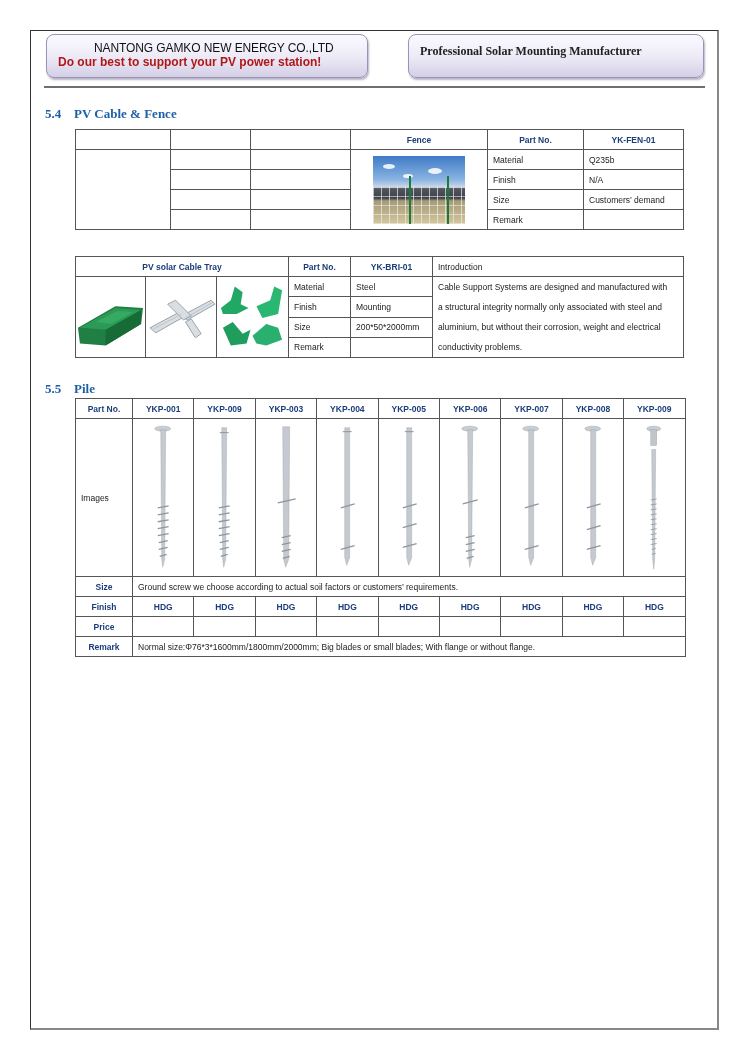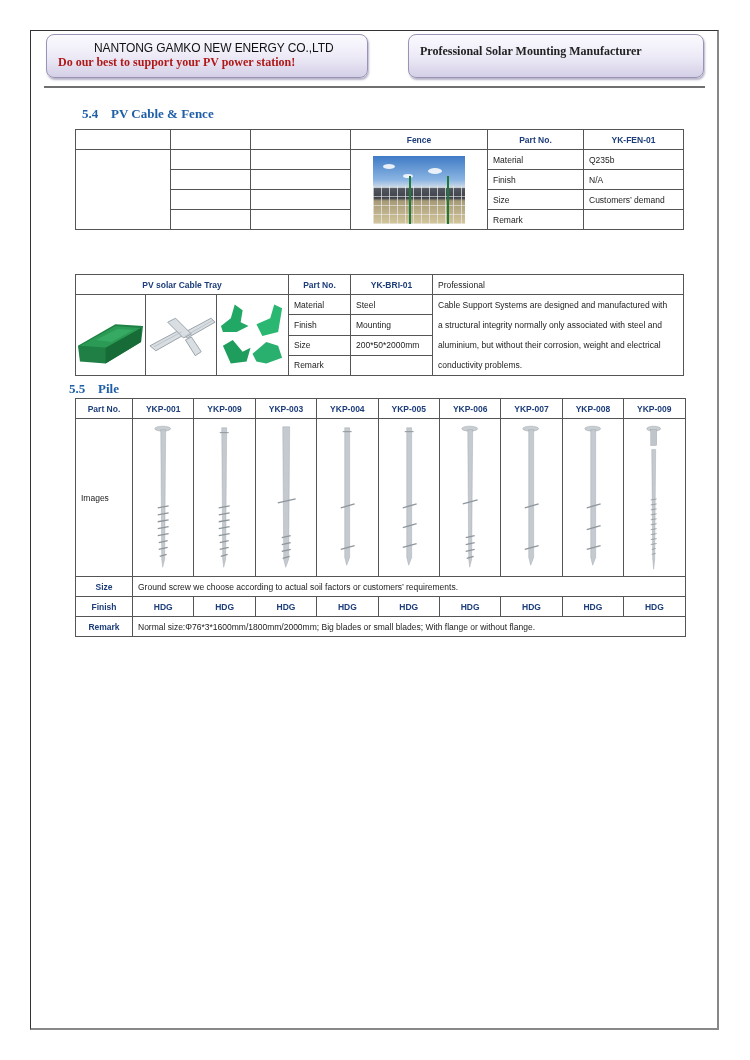--- a/index.html
+++ b/index.html
@@ -3,24 +3,24 @@
 <meta charset="utf-8">
 <style>
   html, body { margin:0; padding:0; background:#fff; }
   body { width:750px; height:1060px; position:relative; font-family:"Liberation Sans", sans-serif; color:#222; overflow:hidden; }
   .page { position:absolute; left:30px; top:30px; width:689px; height:1000px; border:1px solid #333; border-right:2px solid #888; border-bottom:2px solid #888; box-sizing:border-box; }
   .hbox { position:absolute; top:34px; height:44px; border-radius:8px; border:1px solid #9a93b5;
           background:linear-gradient(#fbfaff 0%, #ece9f6 55%, #d4cfe6 100%); box-shadow:1px 2px 2px #b8b4c8; box-sizing:border-box; }
   .hbox.left { left:46px; width:322px; }
   .hbox.right { left:408px; width:296px; }
   .company { position:absolute; left:11px; top:6px; font-size:12px; color:#111; letter-spacing:-0.1px;margin-left:36px; }
-  .slogan { position:absolute; left:11px; top:20px; font-family:Liberation Serif, serif; font-weight:bold; font-size:12px; color:#b01818; }
+  .slogan { position:absolute; left:11px; top:20px; font-family:Liberation Sans, sans-serif; font-weight:bold; font-size:12px; color:#b01818; }
   .tagline { position:absolute; left:11px; top:9px; font-family:"Liberation Serif", serif; font-weight:bold; font-size:12px; color:#222; }
   .hrule { position:absolute; left:44px; top:86px; width:661px; height:2px; background:#6f6f6f; }
-  .section { position:absolute; font-family:"Liberation Serif", serif; font-weight:bold; font-size:13px; color:#1f5fa8;margin-left:37px; }
+  .section { position:absolute; font-family:"Liberation Serif", serif; font-weight:bold; font-size:13px; color:#1f5fa8; }
   .section .num { display:inline-block; width:29px; }
   table { position:absolute; border-collapse:collapse; table-layout:fixed; font-size:8.5px; }
   td { border:1px solid #555; padding:0 5px; height:19px; vertical-align:middle; overflow:hidden; white-space:nowrap; }
   .blue { color:#1c3d7a; font-weight:bold;text-align:center; }
   .center { }
   .fence-img { width:92px; height:68px; margin:0 auto; position:relative; overflow:hidden;
                background:linear-gradient(#3f7bc6 0%, #8ab4e2 35%, #c7d6e6 45%, #50555e 48%, #3d424a 62%, #a69a78 66%, #d4c79c 100%); }
   .fence-img .post { position:absolute; top:20px; width:2px; height:48px; background:#1e7a3a; }
   .fence-img .mesh { position:absolute; left:0; top:30px; width:100%; height:38px;
         background:repeating-linear-gradient(90deg, rgba(235,235,235,0.7) 0 1px, transparent 1px 8px),
@@ -97,35 +97,35 @@
   </tr>
   <tr>
     <td></td>
     <td></td>
     <td>Remark</td>
     <td></td>
   </tr>
 </tbody>
   </table>
 
-<table style="left:75px; top:274px; width:608px;">
+<table style="left:75px; top:256px; width:608px;">
   <colgroup>
       <col style="width:70px">
       <col style="width:71px">
       <col style="width:72px">
       <col style="width:62px">
       <col style="width:82px">
       <col style="width:251px">
     </colgroup>
   <tbody>
       <tr>
     <td colspan="3" class="blue center">PV solar Cable Tray</td>
     <td class="blue">Part No.</td>
     <td class="blue">YK-BRI-01</td>
-    <td>Professional</td>
+    <td>Introduction</td>
   </tr>
   <tr>
     <td rowspan="4" style="padding:0">
       <svg class="tray-img" viewBox="0 0 70 76">
         <polygon points="2,50 40,28 68,30 66,46 30,68 4,66" fill="#1f7f44"></polygon>
         <polygon points="4,50 40,30 66,32 32,52" fill="#2a9a55"></polygon>
         <polygon points="30,52 66,32 66,46 30,68" fill="#176b37"></polygon>
         <polygon points="20,44 42,33 58,34 36,46" fill="#3fb56c" opacity=".6"></polygon>
       </svg>
     </td>
@@ -168,21 +168,21 @@
     <td>Size</td>
     <td>200*50*2000mm</td>
   </tr>
   <tr>
     <td>Remark</td>
     <td></td>
   </tr>
 </tbody>
   </table>
 
-<div class="section" style="left:32px; top:381px;">
+<div class="section" style="left:45px; top:381px;">
   <span class="num">5.5</span><span>Pile</span>
 </div>
 
 <table style="left:75px; top:398px; width:610px;">
   <colgroup>
       <col style="width:57px">
       <col span="9" style="width:61.4px">
     </colgroup>
   <tbody>
       <tr>
@@ -339,17 +339,29 @@
     <td class="blue center">HDG</td>
     <td class="blue center">HDG</td>
     <td class="blue center">HDG</td>
     <td class="blue center">HDG</td>
     <td class="blue center">HDG</td>
     <td class="blue center">HDG</td>
     <td class="blue center">HDG</td>
     <td class="blue center">HDG</td>
   </tr>
   <tr>
+    <td class="blue">Price</td>
+    <td></td>
+    <td></td>
+    <td></td>
+    <td></td>
+    <td></td>
+    <td></td>
+    <td></td>
+    <td></td>
+    <td></td>
+  </tr>
+  <tr>
     <td class="blue">Remark</td>
     <td colspan="9">Normal size:Φ76*3*1600mm/1800mm/2000mm; Big blades or small blades; With flange or without flange.</td>
   </tr>
 </tbody>
   </table>
 
 </body></html>

